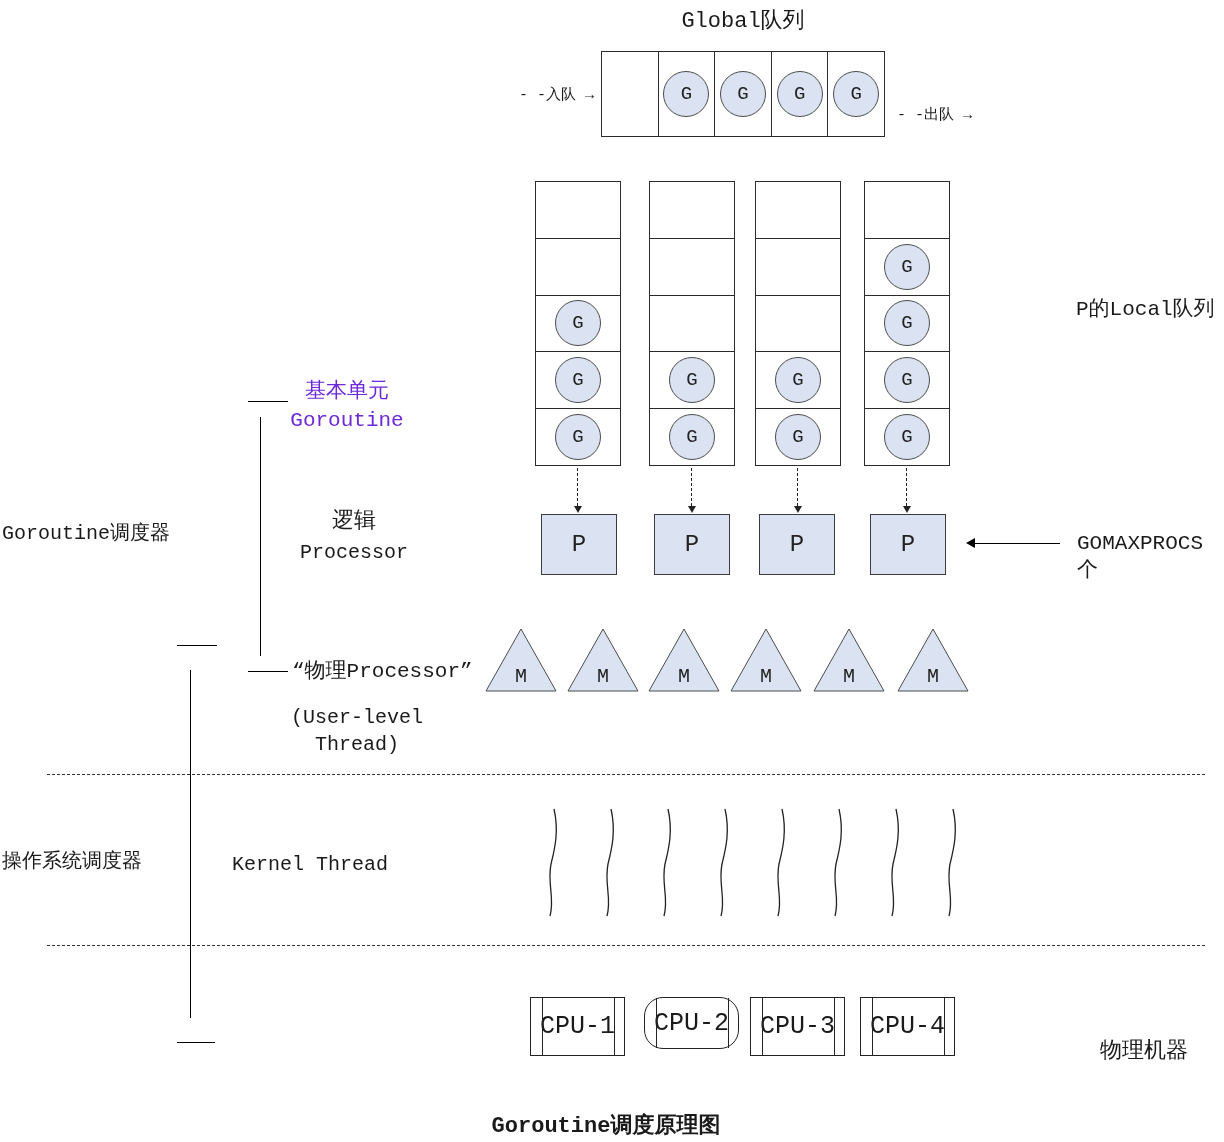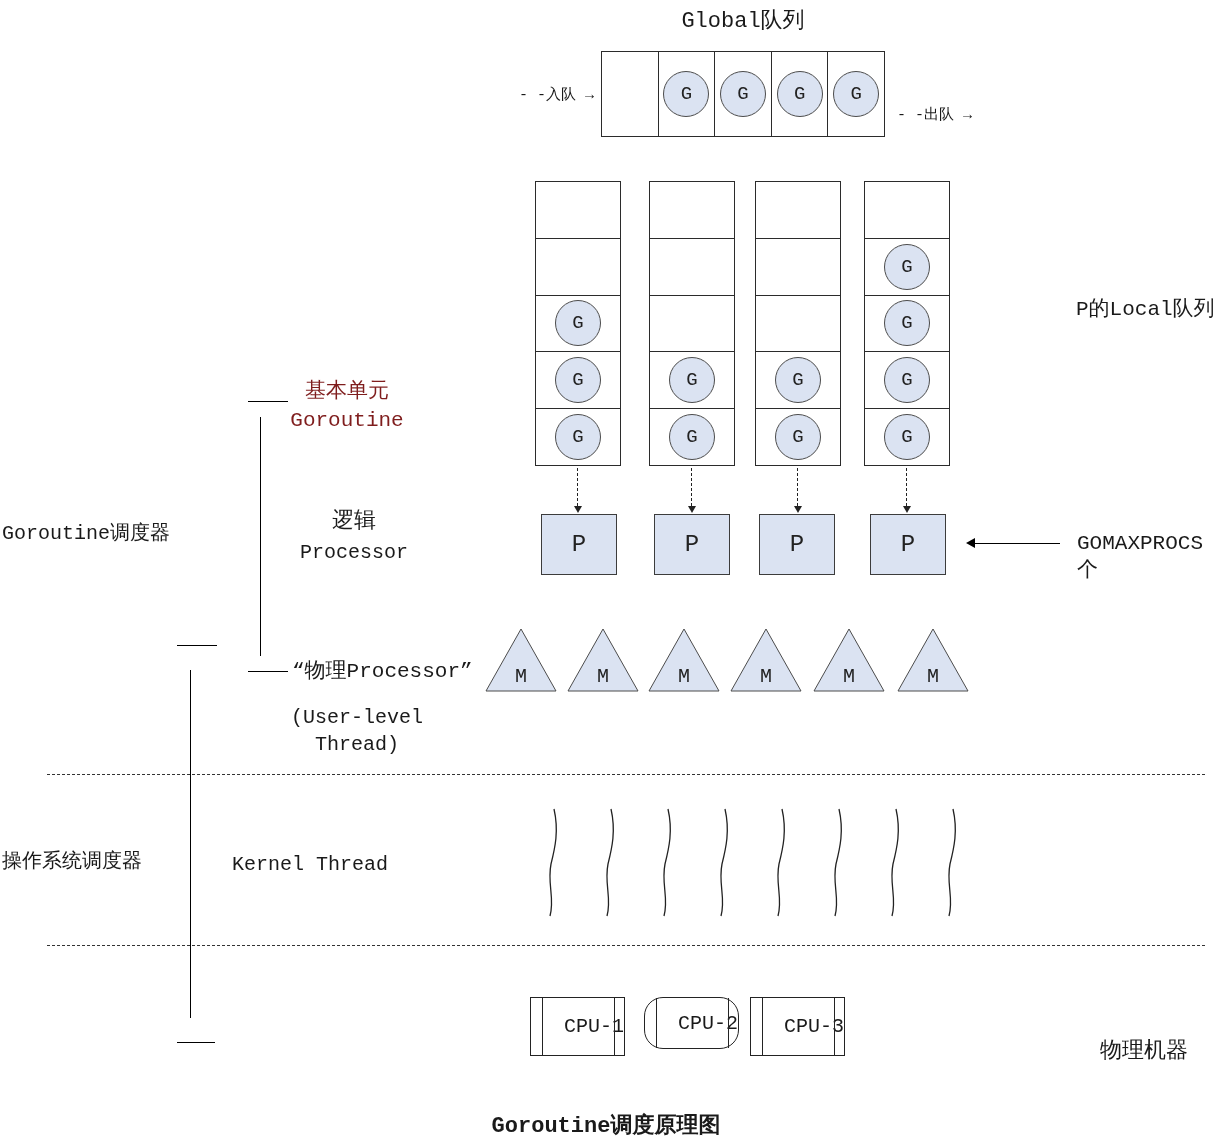--- a/index.html
+++ b/index.html
@@ -28,24 +28,24 @@
   .arr-down{width:0;height:0;border-left:4px solid transparent;border-right:4px solid transparent;border-top:7px solid #222;}
 
   .p-box{background:#dbe3f2;border:1px solid #3c3c3c;box-sizing:border-box;display:flex;align-items:center;justify-content:center;font-size:24px;color:#222;}
 
   .hline{height:1px;background:#000;}
   .vline{width:1px;background:#000;}
   .dashed-h{height:0;border-top:1px dashed #333;}
 
   .arr-left{width:0;height:0;border-top:5px solid transparent;border-bottom:5px solid transparent;border-right:9px solid #000;}
 
-  .red{color:#7f1d1d;}
+  .red{color:#6d28d9;}
   .fs15{font-size:15px;} .fs20{font-size:20px;} .fs21{font-size:21px;} .fs22{font-size:22px;}
 
-  .cpu-box{border:1px solid #232323;box-sizing:border-box;background:#fff;display:flex;align-items:center;justify-content:flex-end;font-size:20px;}
+  .cpu-box{border:1px solid #232323;box-sizing:border-box;background:#fff;display:flex;align-items:center;justify-content:center;font-size:25px;}
   .cpu-strip{position:absolute;top:0;bottom:0;width:1px;background:#232323;}
 
   svg{display:block;}
 </style>
 </head>
 <body>
 
 <div id="stage">
 
   <div class="abs ctr fs22" style="left:600px;top:5px;width:286px;text-align:center;">Global队列</div>
@@ -250,18 +250,23 @@
   <div class="abs cpu-box" style="left:644px;top:997px;width:95px;height:52px;border-radius:19px;">
     <div class="cpu-strip" style="left:11px;"></div>
     <div class="cpu-strip" style="right:9px;"></div>
     <span>CPU-2</span>
   </div>
   <div class="abs cpu-box" style="left:750px;top:997px;width:95px;height:59px;">
     <div class="cpu-strip" style="left:11px;"></div>
     <div class="cpu-strip" style="right:9px;"></div>
     <span>CPU-3</span>
   </div>
+  <div class="abs cpu-box" style="left:860px;top:997px;width:95px;height:59px;">
+    <div class="cpu-strip" style="left:11px;"></div>
+    <div class="cpu-strip" style="right:9px;"></div>
+    <span>CPU-4</span>
+  </div>
 
   <div class="abs fs22" style="left:1100px;top:1035px;">物理机器</div>
 
   <div class="abs ctr fs22" style="left:455px;top:1110px;width:302px;font-weight:bold;">Goroutine调度原理图</div>
 
 </div>
 
 </body></html>

